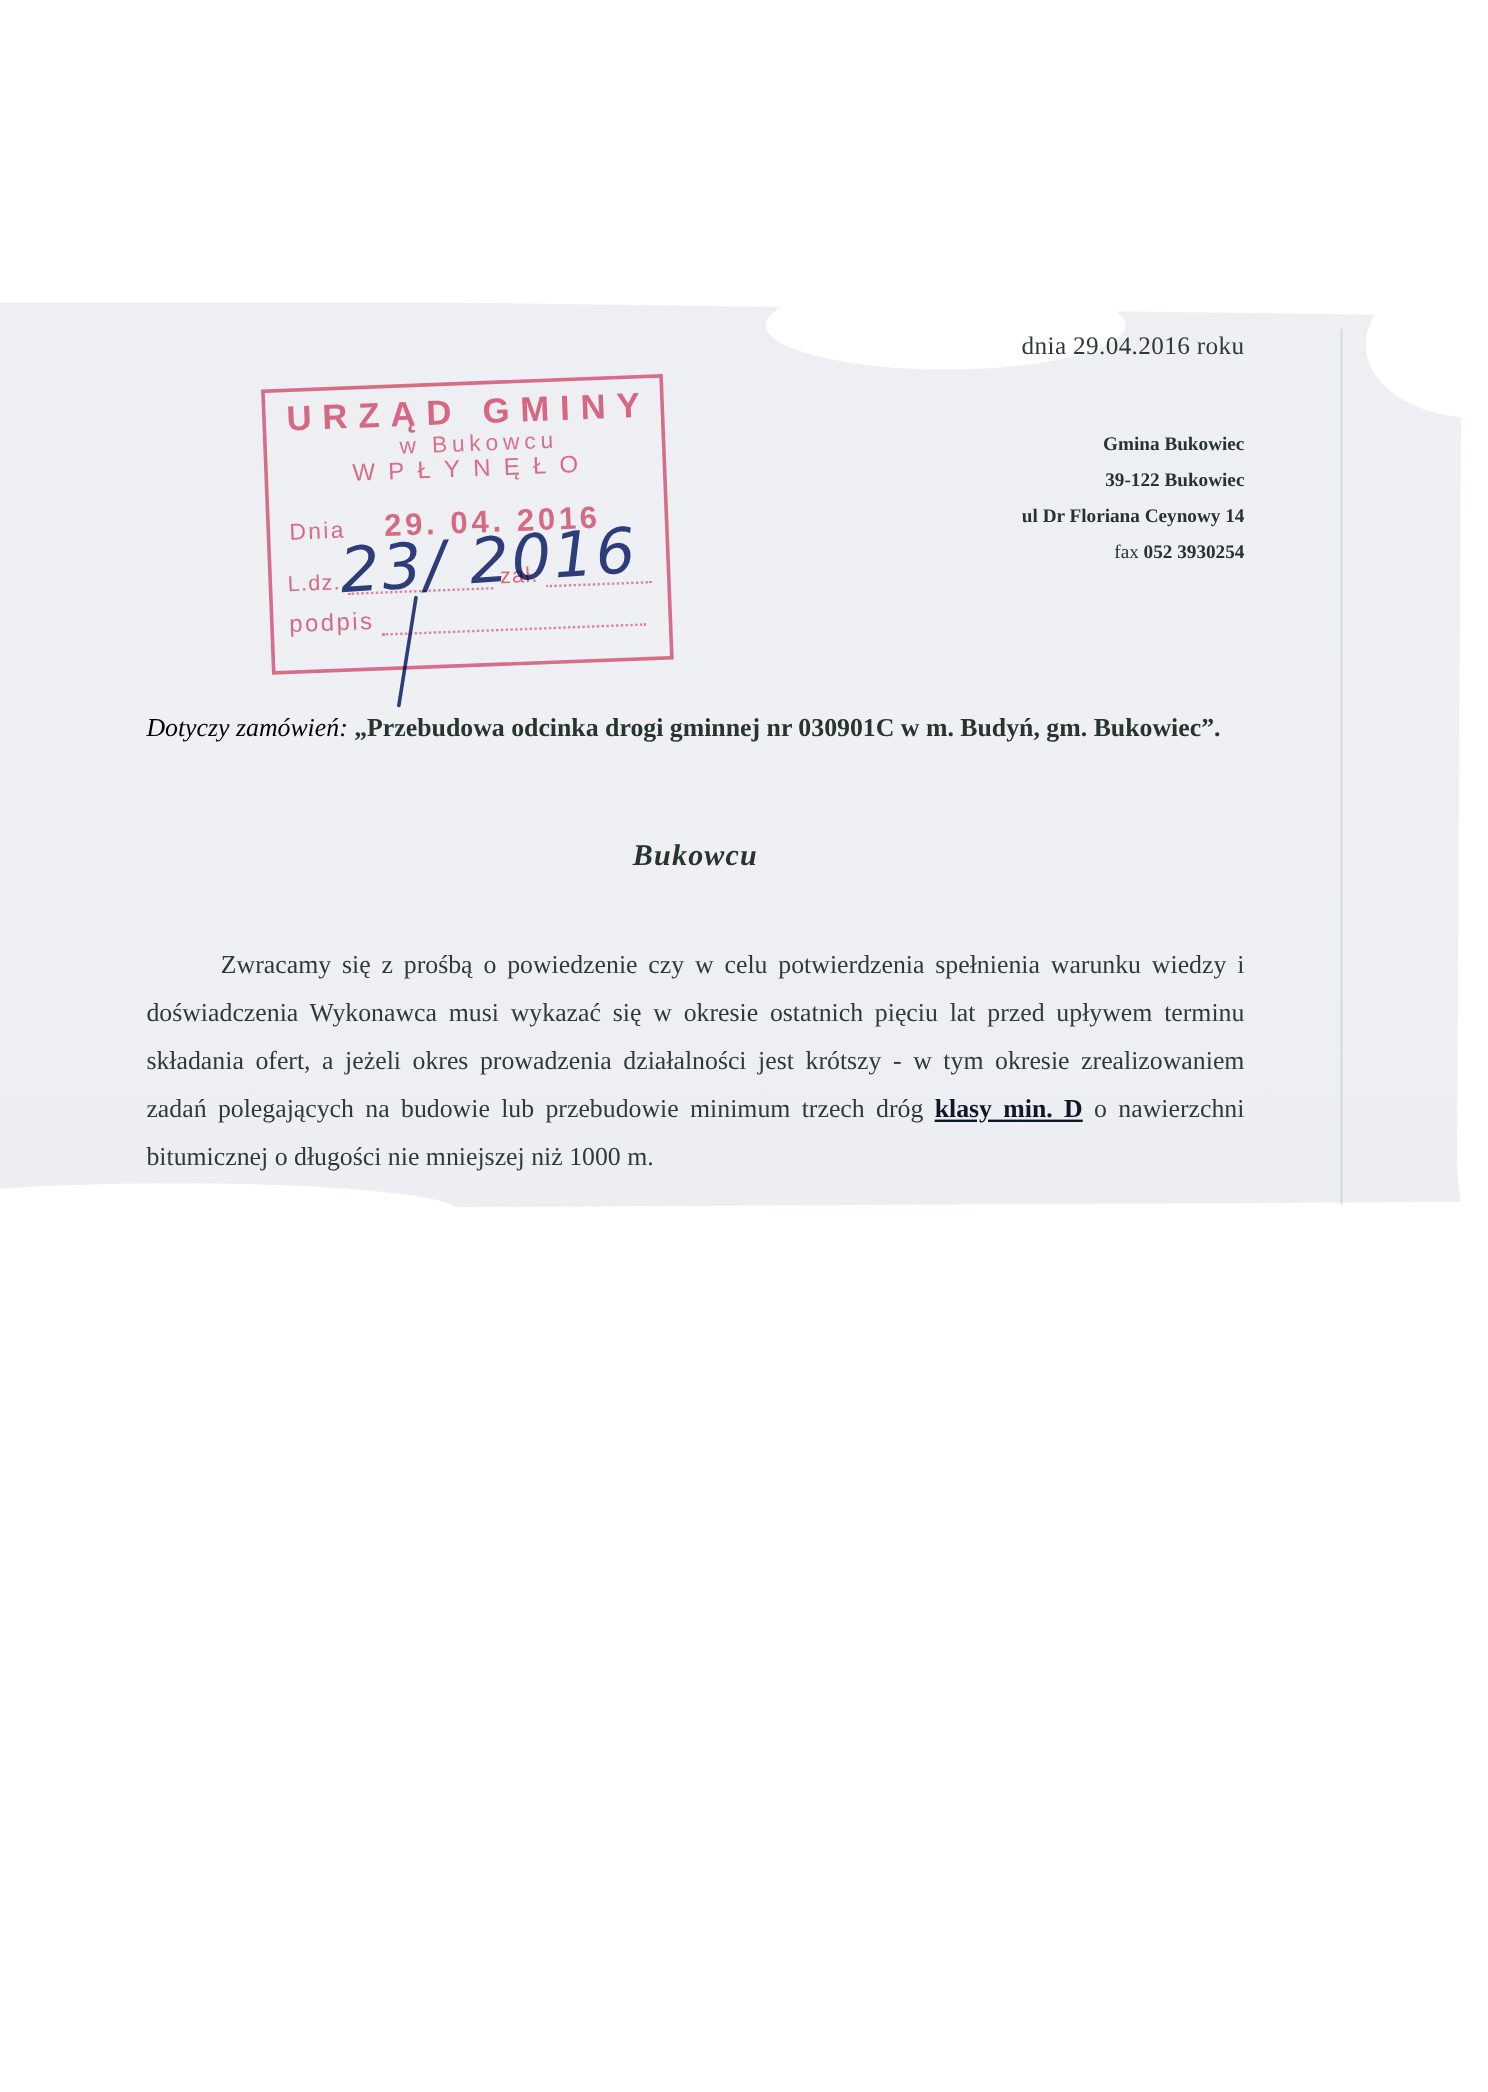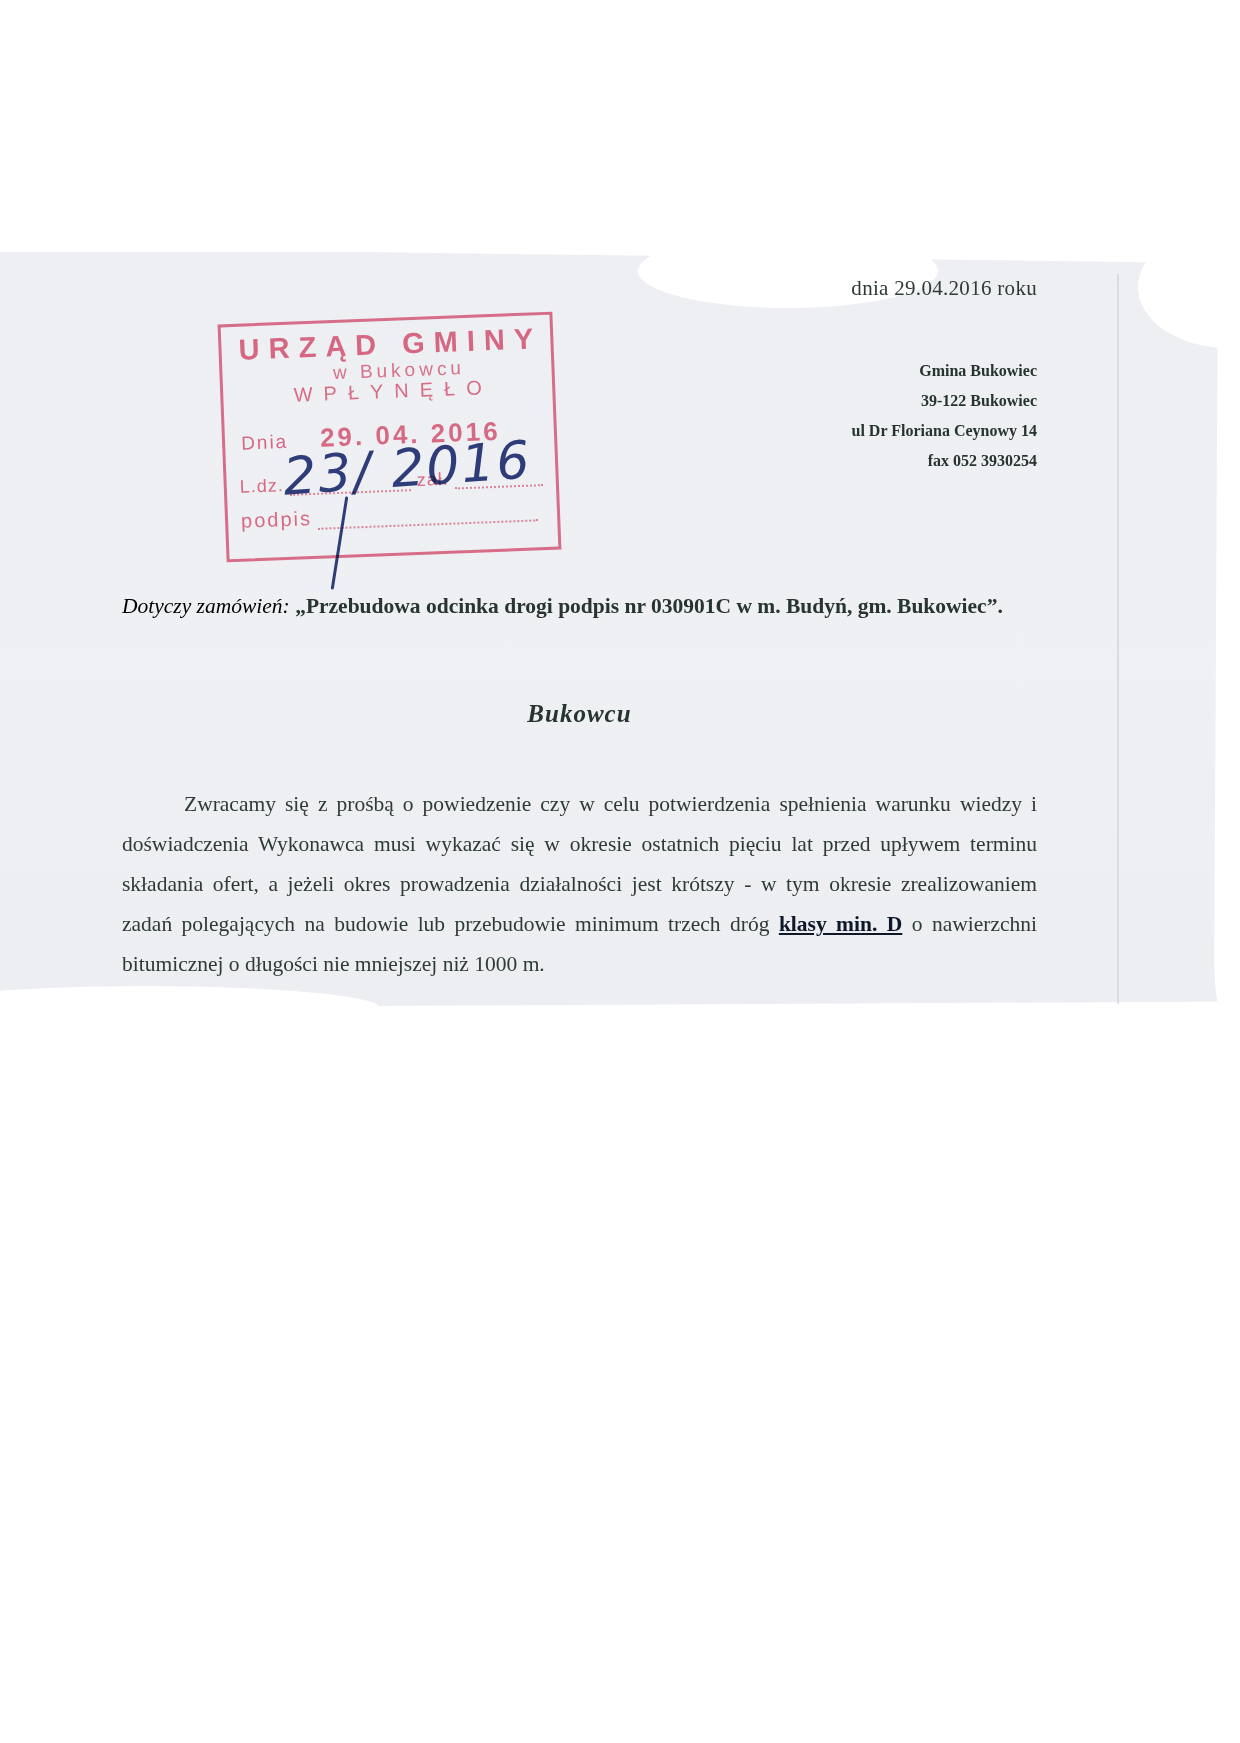--- a/index.html
+++ b/index.html
@@ -38,21 +38,21 @@
   }
   .fold-line{
     left:1117px;top:274px;width:2px;height:730px;background:#c6ccd8;opacity:.55;
   }
 
   
   .ink{color:#2e3a35;}
   .date-line{right:203px;top:276px;font-size:21px;letter-spacing:.3px;}
   .recipient{right:203px;top:356px;text-align:right;font-size:16px;font-weight:bold;
     line-height:30px;color:#273330;}
-  .recipient .fax-label{font-weight:bold;margin-left:23px;}
+  .recipient .fax-label{font-weight:normal;margin-left:23px;}
   .subject{left:122px;top:594px;width:930px;font-size:21.5px;}
   .subject .subject-label{font-style:italic;}
   .subject .subject-text{font-weight:bold;color:#28342f;}
   .heading{left:122px;top:700px;width:915px;text-align:center;font-size:25px;
     font-weight:bold;font-style:italic;letter-spacing:1px;color:#28342f;}
   .body-par{
     left:122px;top:784px;width:915px;font-size:21.5px;line-height:40px;
     text-align:justify;text-align-last:left;color:#2e3a35;
   }
   .body-par .indent{display:inline-block;width:62px;}
@@ -134,17 +134,17 @@
   </div>
   <div class="stamp-podpis-row">
     <span class="stamp-podpis-label">podpis</span>
     <span class="dotted grow"></span>
   </div>
 </div>
 
 <div class="abs handwriting">23/ 2016</div>
 <div class="abs hand-slash-stroke"></div>
 
-<div class="abs subject"><span class="subject-label">Dotyczy zamówień: </span><span class="subject-text">„Przebudowa odcinka drogi podpis nr 030901C w m. Budyń, gm. Bukowiec”.</span></div>
+<div class="abs subject"><span class="subject-label">Dotyczy zamówień: </span><span class="subject-text">„Przebudowa odcinka drogi gminnej nr 030901C w m. Budyń, gm. Bukowiec”.</span></div>
 
 <div class="abs heading">Bukowcu</div>
 
 <div class="abs body-par"><span class="indent"></span><span>Zwracamy się z prośbą o powiedzenie czy w celu potwierdzenia spełnienia warunku wiedzy i doświadczenia Wykonawca musi wykazać się w okresie ostatnich pięciu lat przed upływem terminu składania ofert, a jeżeli okres prowadzenia działalności jest krótszy - w tym okresie zrealizowaniem zadań polegających na budowie lub przebudowie minimum trzech dróg </span><span class="bold-underline">klasy min. D</span><span> o nawierzchni bitumicznej o długości nie mniejszej niż 1000 m.</span></div>
 
 </body></html>

